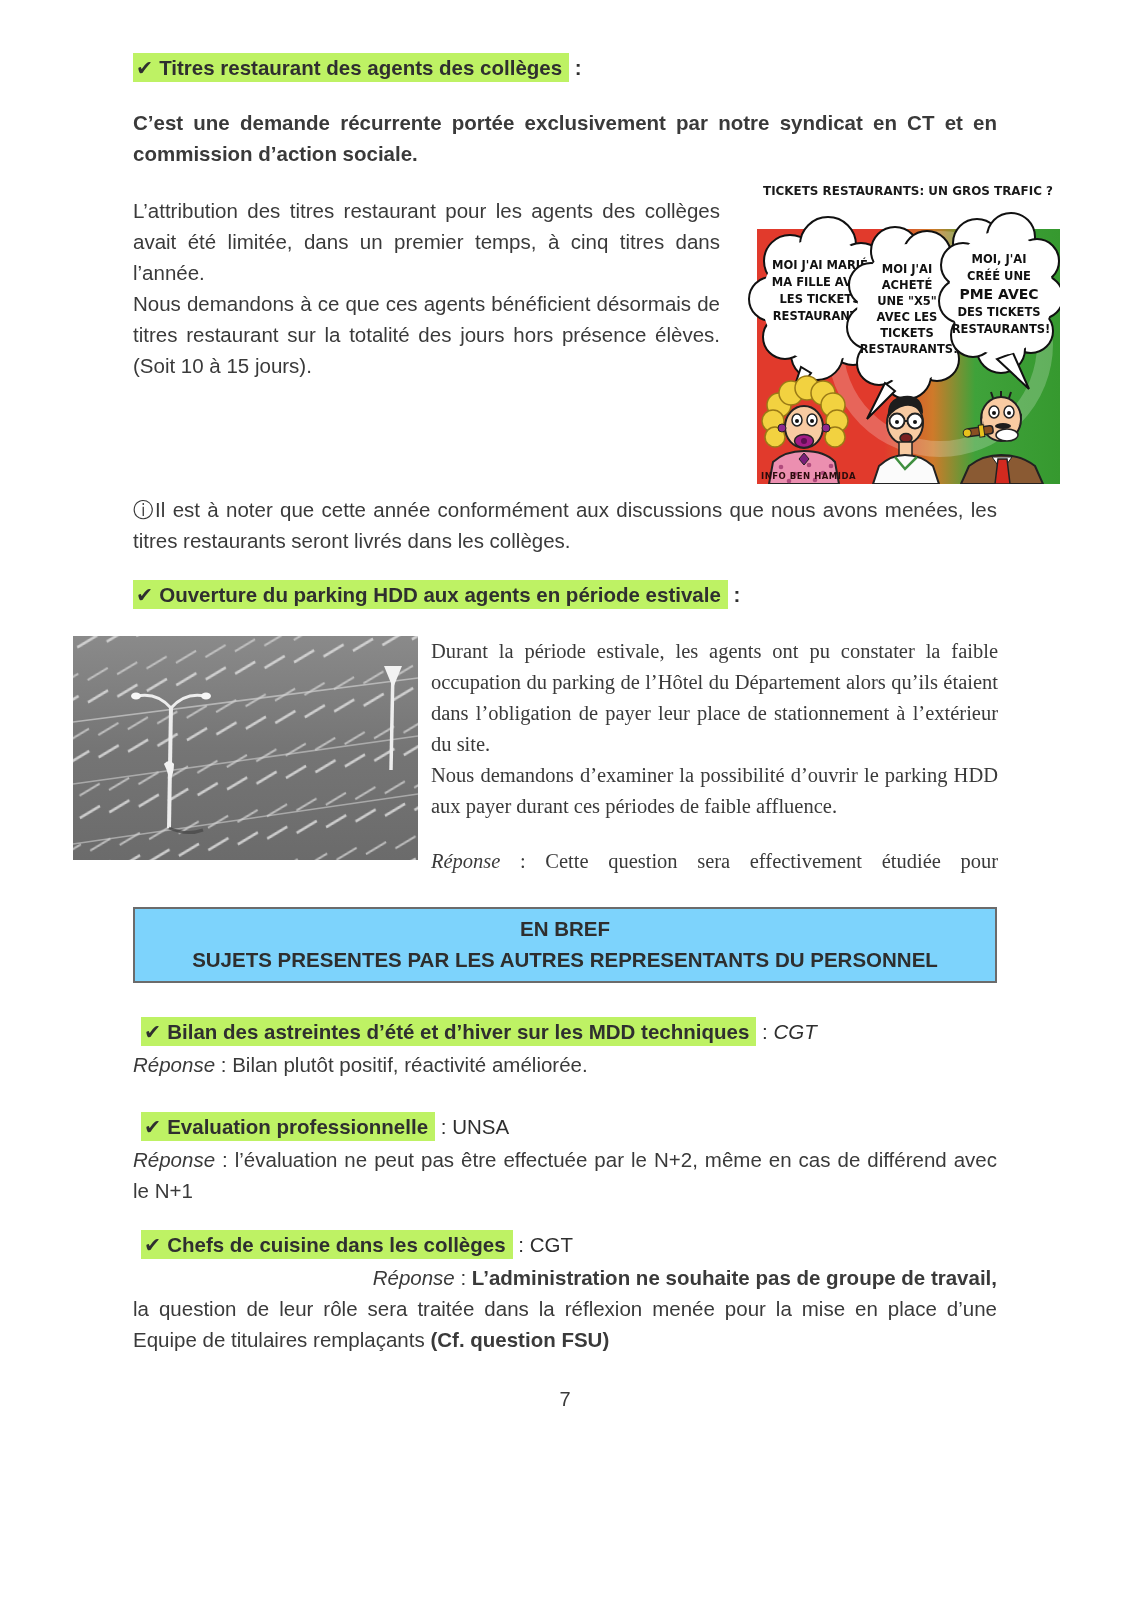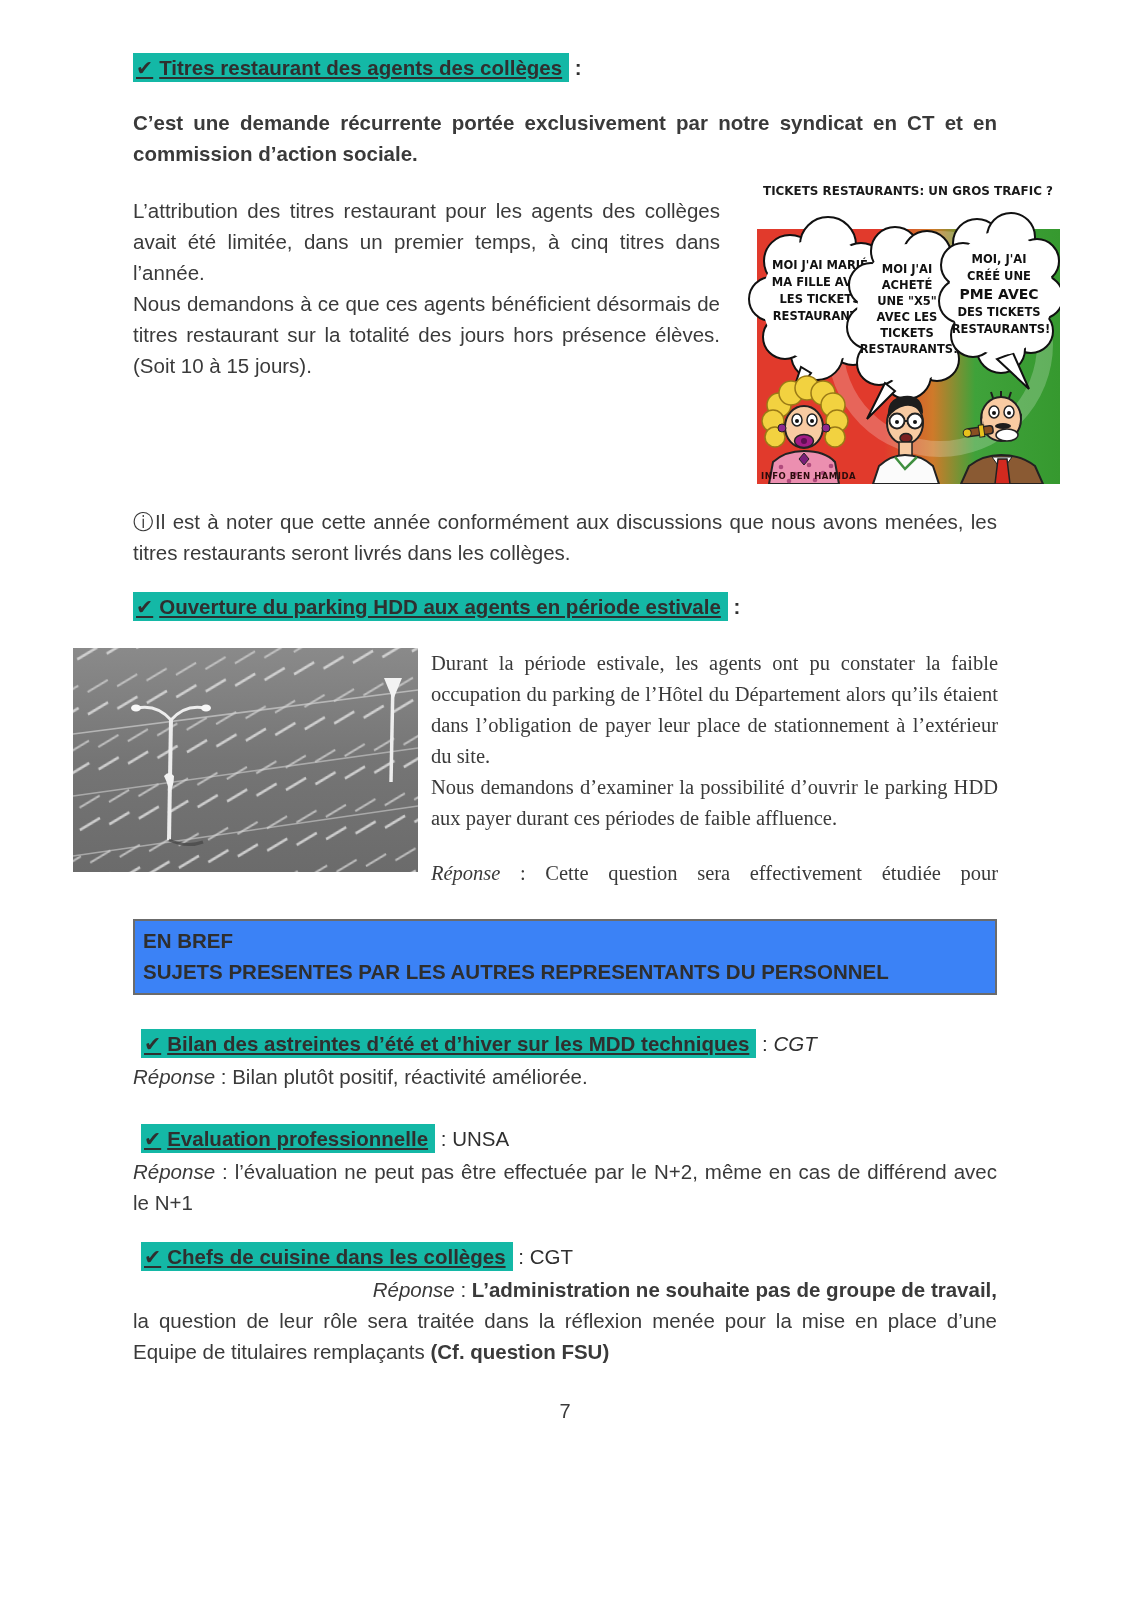--- a/index.html
+++ b/index.html
@@ -13,43 +13,44 @@
     position:relative;box-sizing:border-box;
     width:1131px;height:1600px;
     padding:53px 134px 0 133px;
     overflow:hidden;
   }
   p{margin:0;font-size:20.5px;line-height:31px;text-align:justify;}
   .bold{font-weight:bold;}
   .it{font-style:italic;}
   
   .qhead{font-size:20.5px;font-weight:bold;line-height:30px;color:#2f2f2f;white-space:nowrap;}
-  .hl{background:#14b8a6;padding:3px 7px 3px 3px;text-decoration:underline;}
+  .hl{background:#bef264;padding:3px 7px 3px 3px;}
   .chk{font-weight:bold;margin-right:6px;}
   .colon{font-weight:bold;}
   .src{font-weight:normal;}
   
   .row1{display:flex;align-items:flex-start;margin-top:26px;}
   .row1 .lcol{width:587px;flex:0 0 auto;}
   .cartoon-wrap{flex:0 0 auto;width:315px;height:315px;margin:-26px -63px 0 25px;}
   .lcol .rep{margin-top:14px;}
-  .note{margin-top:22px;}
+  .note{margin-top:10px;}
   .h2m{margin-top:24px;}
   
   .row2{display:flex;align-items:flex-start;margin-top:26px;font-family:Liberation Serif, serif;}
   .photo-wrap{flex:0 0 auto;width:345px;height:224px;margin-left:-60px;margin-right:13px;}
   .row2 .rcol{width:567px;flex:0 0 auto;}
   .rcol .rep{margin-top:24px;text-align-last:justify;}
   .ete{margin-top:4px;}
   
   .enbref{
     margin-top:30px;
     border:2px solid #6b6b6b;
-    background:#3b82f6;
+    background:#7dd3fc;
     padding:4px 8px 6px 8px;
+    text-align:center;
   }
   .enbref div{font-size:20.5px;font-weight:bold;line-height:31px;color:#2e2e2e;}
   
   .item{margin-top:32px;}
   .item-first{margin-top:34px;}
   .item-last{margin-top:24px;}
   .item .qhead{margin-bottom:2px;padding-left:8px;}
   .pagenum{margin-top:33px;text-align:center;font-size:20px;color:#3a3a3a;}
   svg text{font-family:"DejaVu Sans","Liberation Sans",sans-serif;}
 </style>

